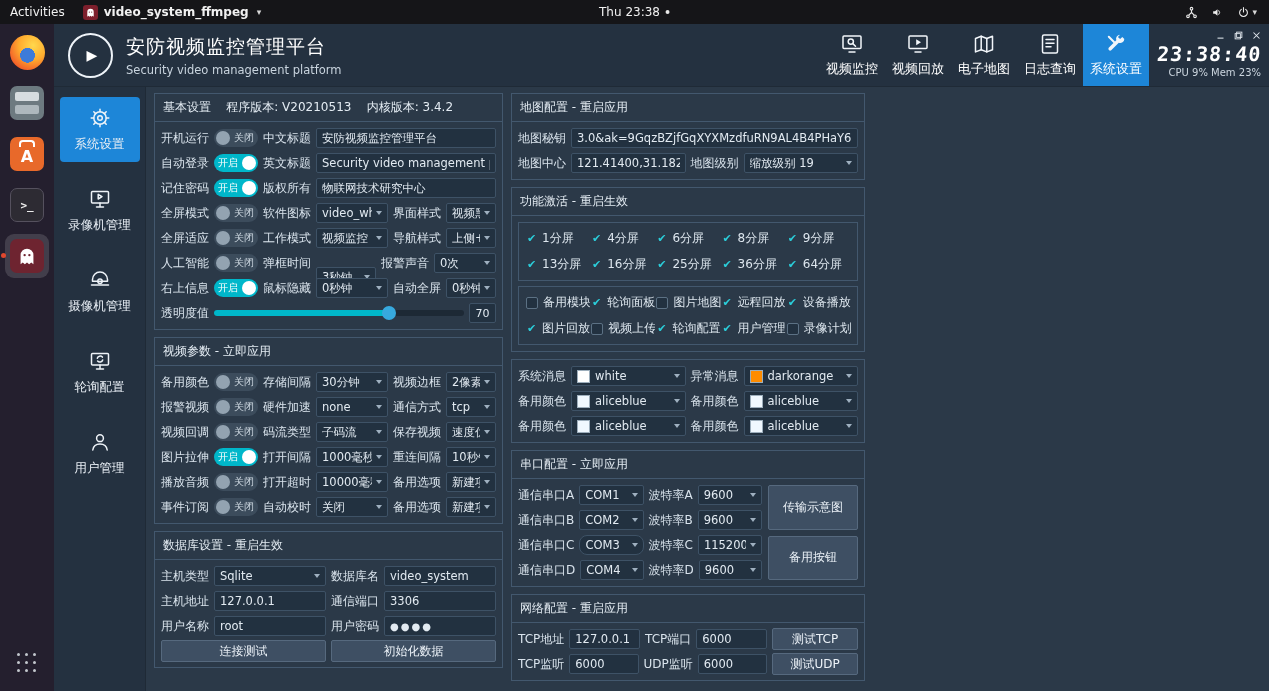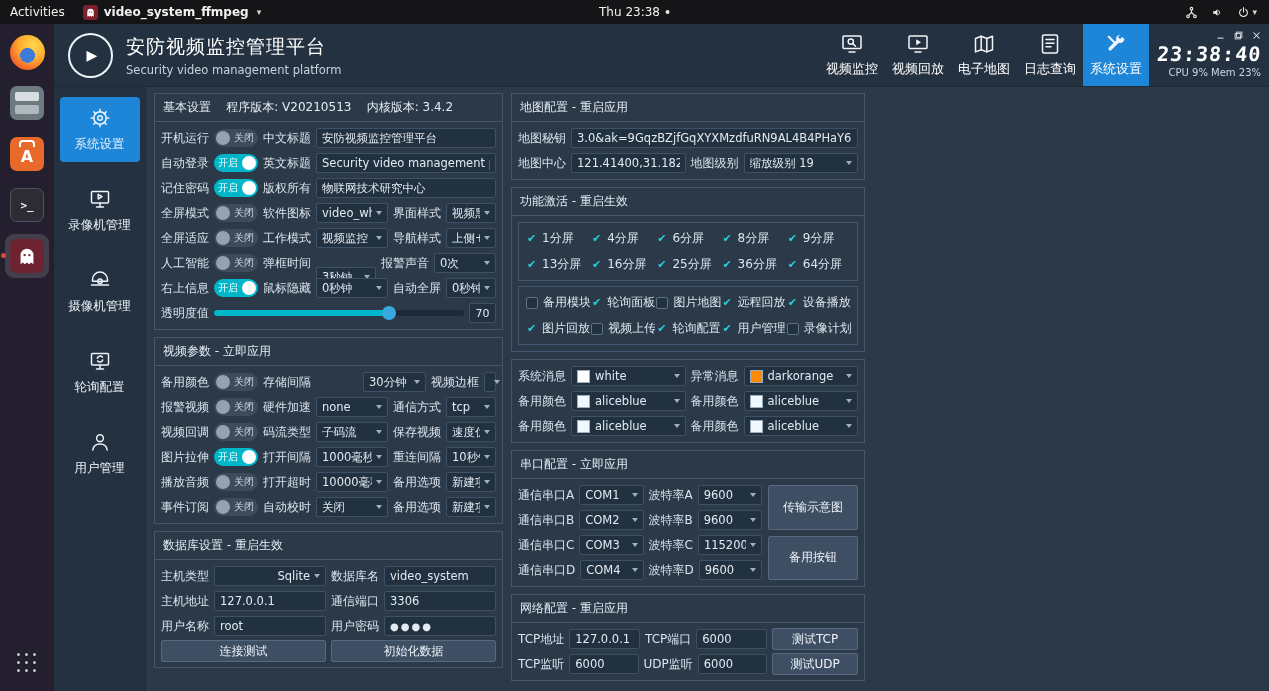--- a/index.html
+++ b/index.html
@@ -455,21 +455,21 @@
             <section class="panel">
               <div class="panel-title">视频参数 - 立即应用</div>
               <div class="panel-body">
                 <div class="frow">
                   <span class="flabel">备用颜色</span>
                   <div class="toggle off">
                     <span class="knob"></span>
                     <span class="tg-txt">关闭</span>
                   </div>
                   <span class="flabel">存储间隔</span>
-                  <div class="selectbox" style="width: 72px; margin-left: 47px;">
+                  <div class="selectbox" style="width: 72px;">
                     <span class="sel-txt">30分钟</span>
                     <span class="arrow"></span>
                   </div>
                   <span class="flabel">视频边框</span>
                   <div class="selectbox" style="flex: 1 1 0px;">
                     <span class="sel-txt">2像素</span>
                     <span class="arrow"></span>
                   </div>
                 </div>
                 <div class="frow">
@@ -557,21 +557,21 @@
                     <span class="arrow"></span>
                   </div>
                 </div>
               </div>
             </section>
             <section class="panel">
               <div class="panel-title">数据库设置 - 重启生效</div>
               <div class="panel-body">
                 <div class="frow">
                   <span class="flabel">主机类型</span>
-                  <div class="selectbox" style="flex: 1 1 0px; text-align: right;">
+                  <div class="selectbox" style="flex: 1 1 0px;">
                     <span class="sel-txt">Sqlite</span>
                     <span class="arrow"></span>
                   </div>
                   <span class="flabel">数据库名</span>
                   <input class="inputbox" readonly="readonly" value="video_system" style="flex: 1 1 0px;">
                 </div>
                 <div class="frow">
                   <span class="flabel">主机地址</span>
                   <input class="inputbox" readonly="readonly" value="127.0.0.1" style="flex: 1 1 0px;">
                   <span class="flabel">通信端口</span>
@@ -775,21 +775,21 @@
                       <span class="arrow"></span>
                     </div>
                     <span class="flabel">波特率B</span>
                     <div class="selectbox" style="flex: 1 1 0px;">
                       <span class="sel-txt">9600</span>
                       <span class="arrow"></span>
                     </div>
                   </div>
                   <div class="frow">
                     <span class="flabel">通信串口C</span>
-                    <div class="selectbox" style="flex: 1 1 0px;">
+                    <div class="selectbox" style="flex: 1 1 0px; border-radius: 8px;">
                       <span class="sel-txt">COM3</span>
                       <span class="arrow"></span>
                     </div>
                     <span class="flabel">波特率C</span>
                     <div class="selectbox" style="flex: 1 1 0px;">
                       <span class="sel-txt">115200</span>
                       <span class="arrow"></span>
                     </div>
                   </div>
                   <div class="frow">

